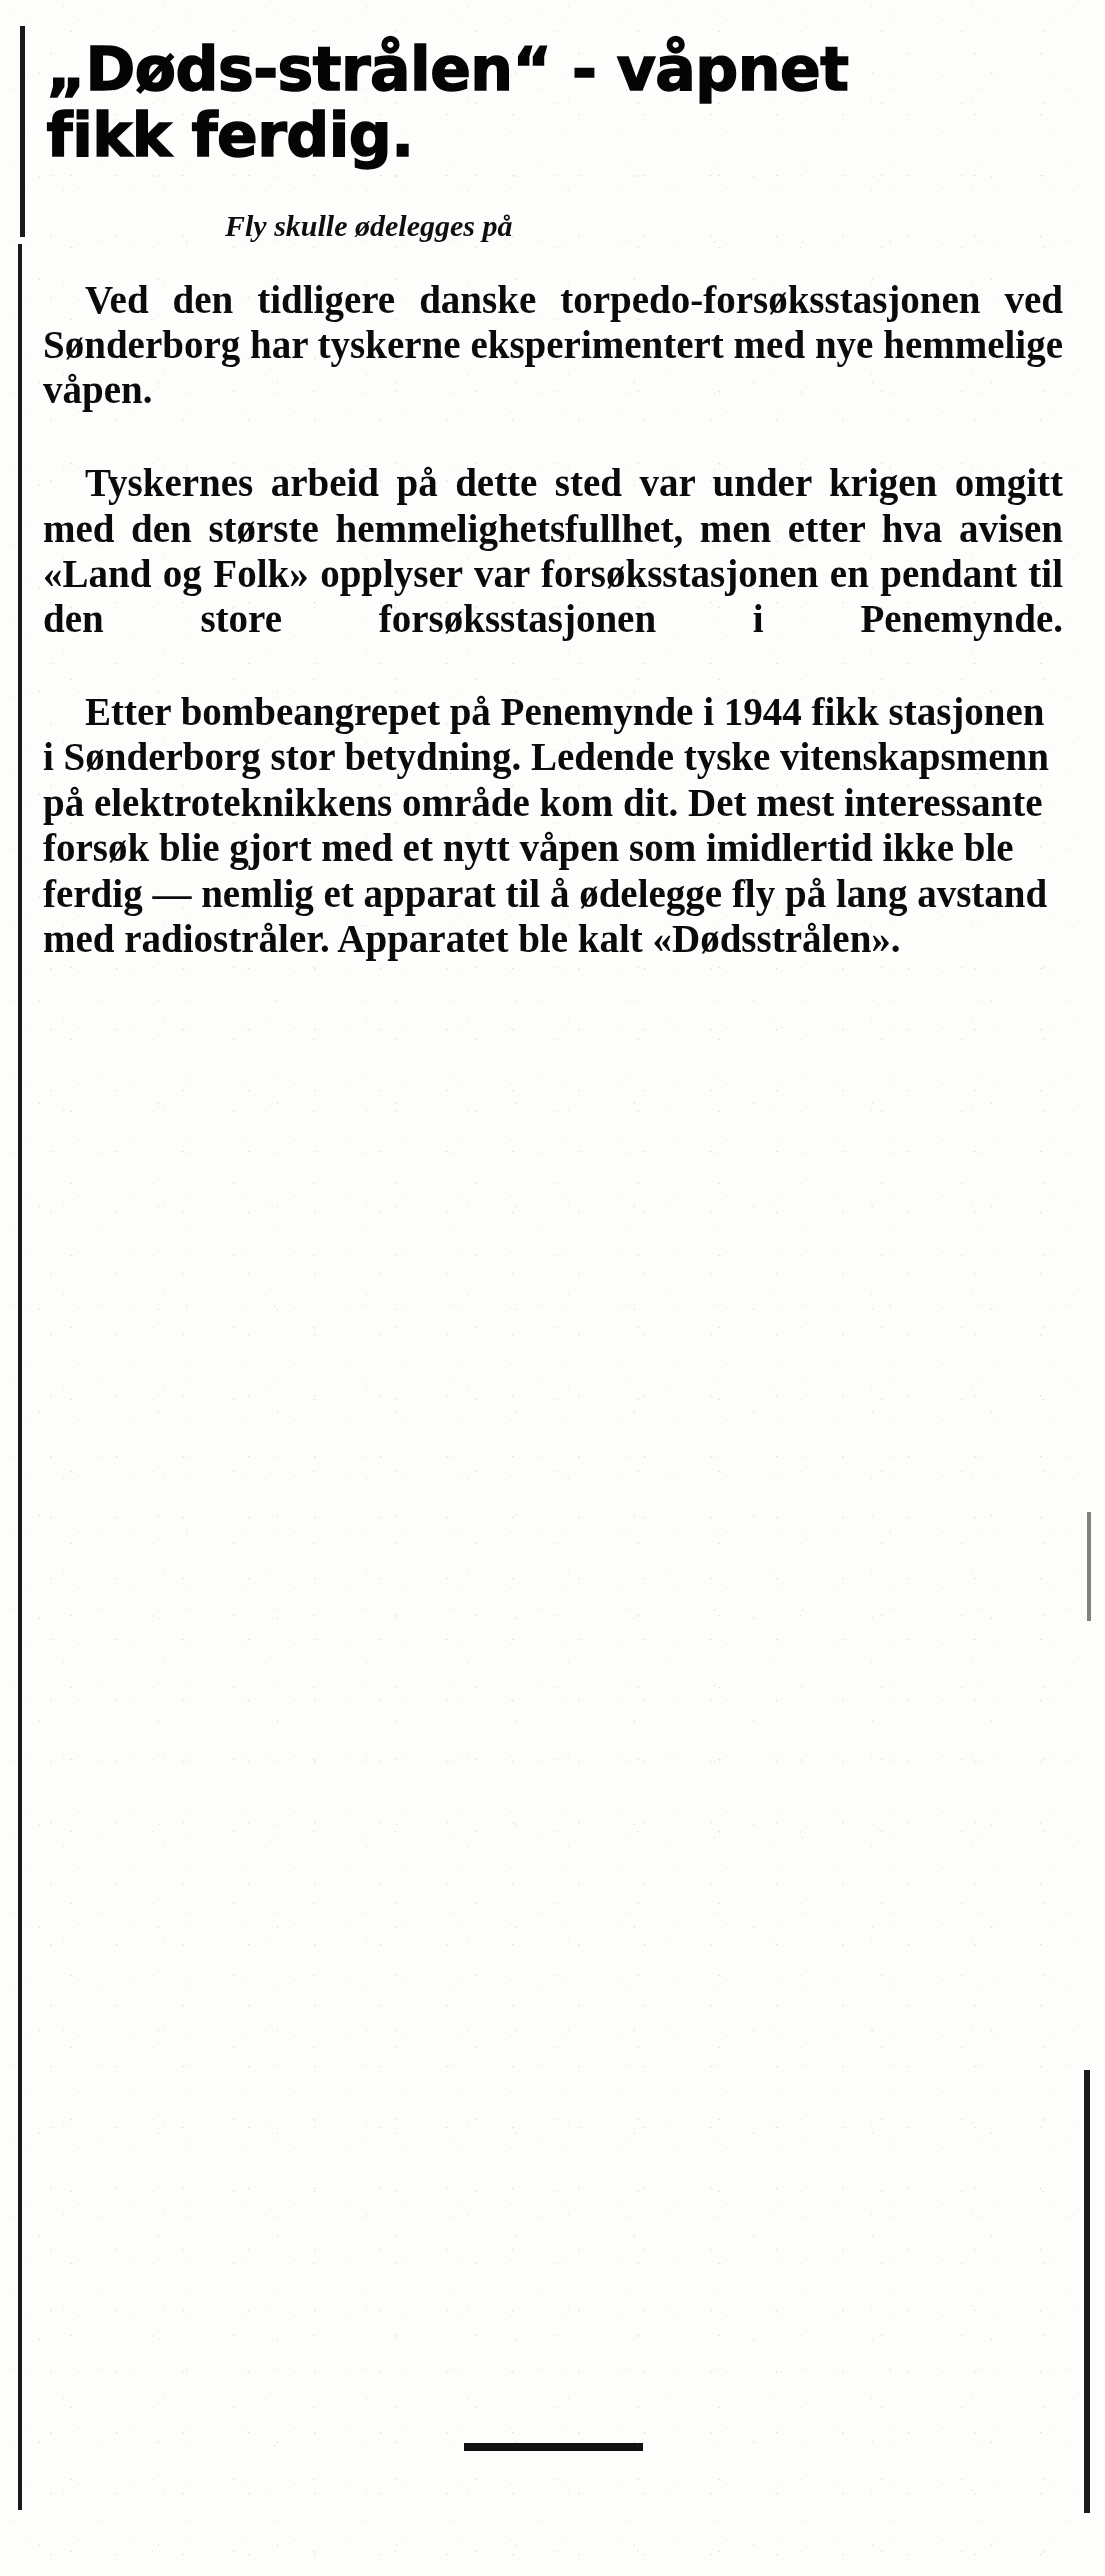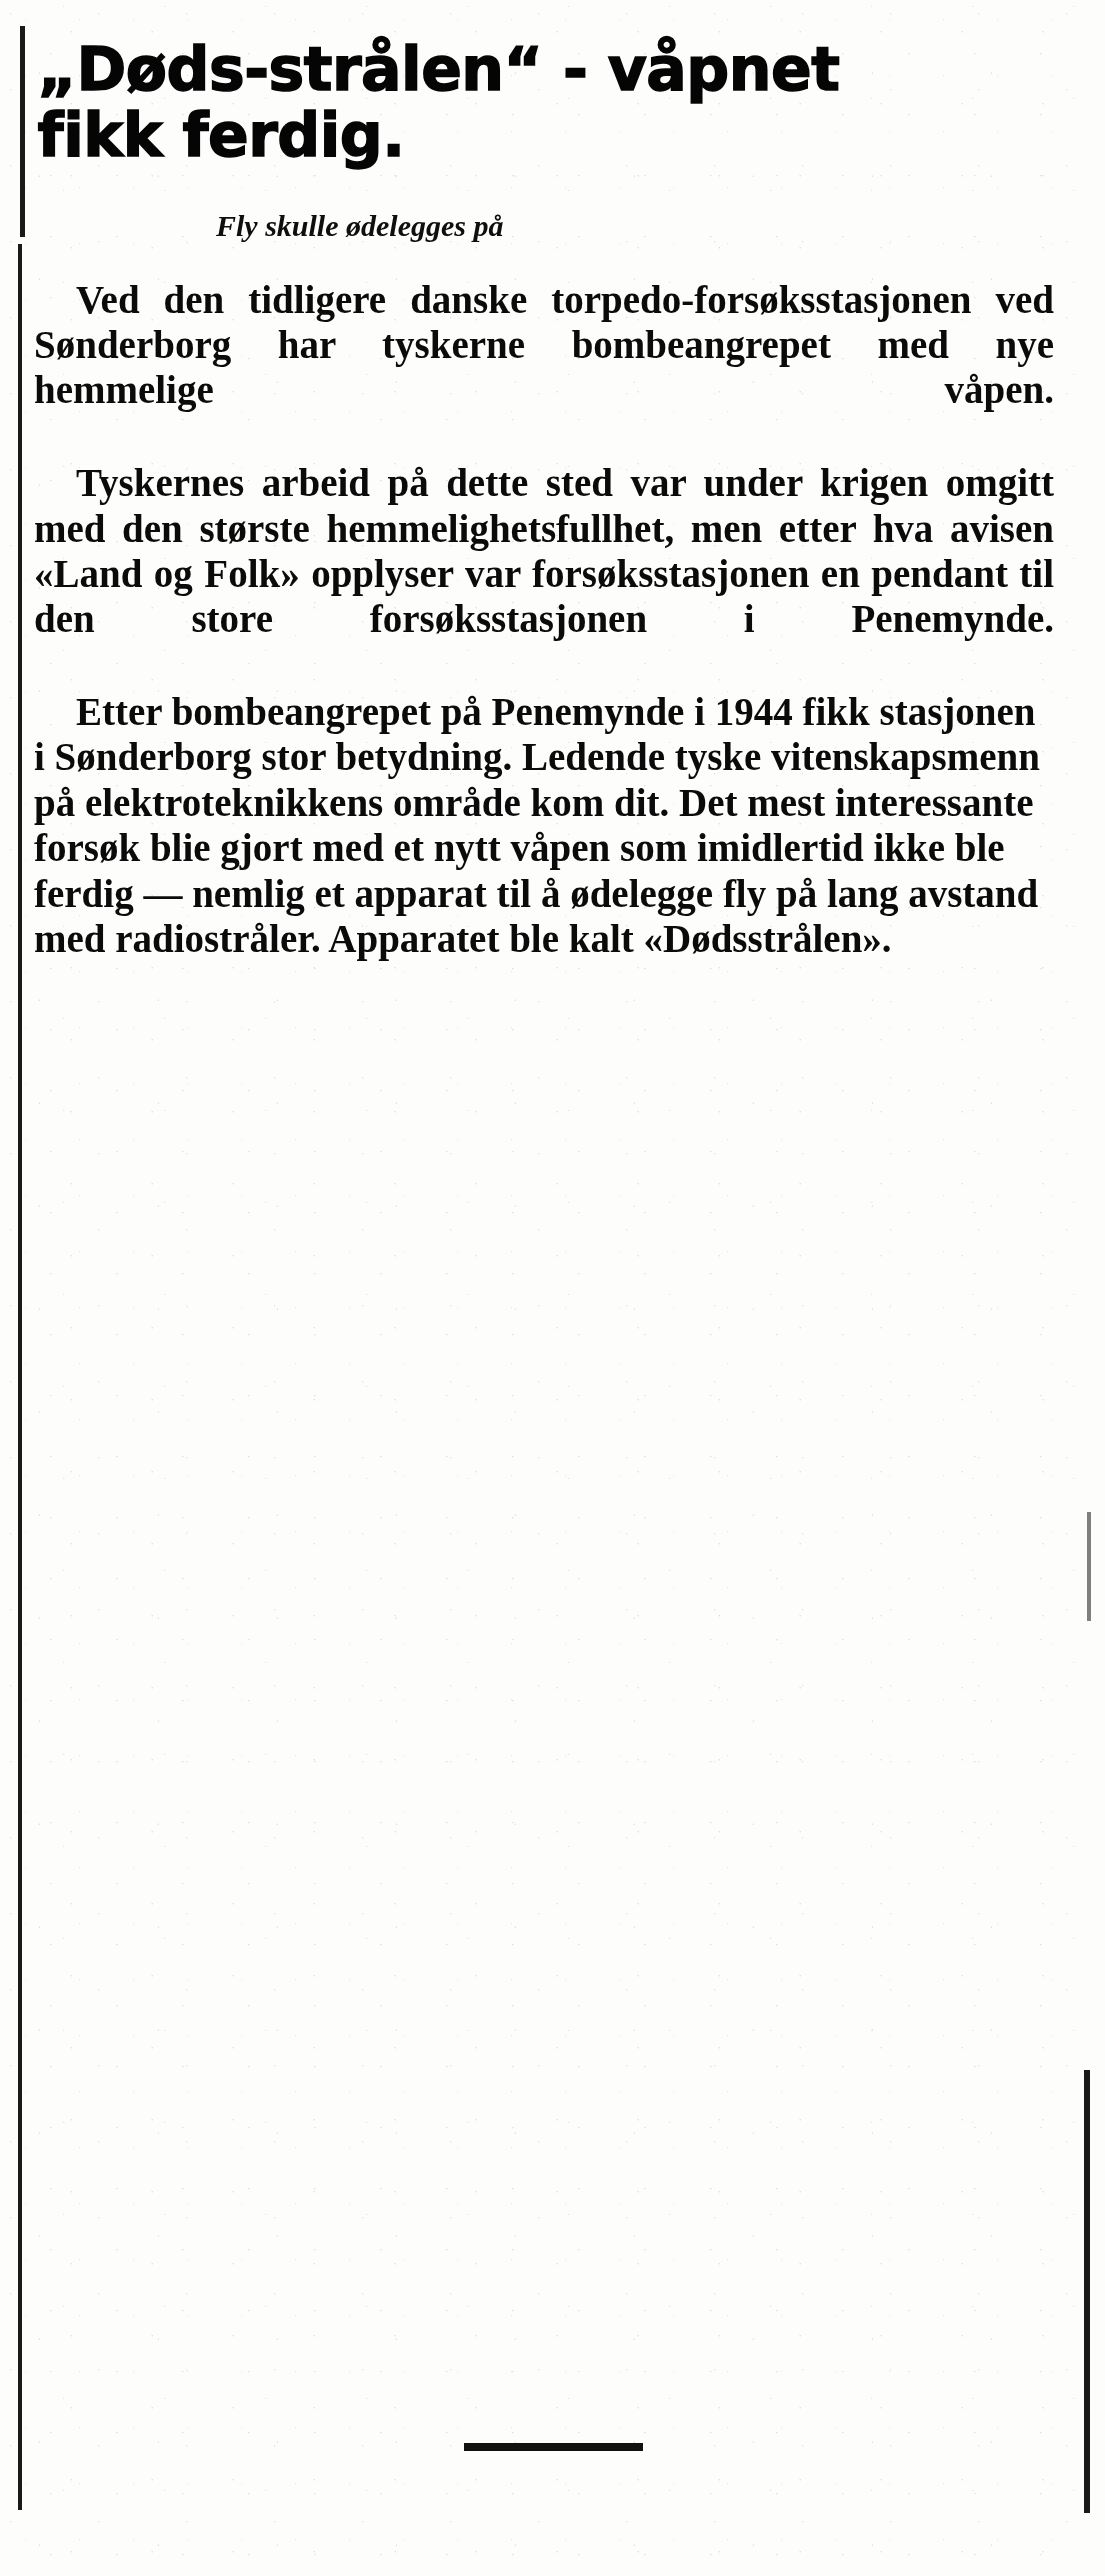--- a/index.html
+++ b/index.html
@@ -63,21 +63,21 @@
   .rule-right-nick {
     right: 14.6px;
     top: 1512px;
     width: 4.6px;
     height: 109px;
     opacity: 0.55;
   }
 
   .content {
     position: absolute;
-    left: 34px;
+    left: 43px;
     top: 36px;
     width: 1020px;
   }
 
   
   .headline {
     font-family: "DejaVu Sans", sans-serif;
     font-weight: bold;
     font-size: 60px;
     line-height: 1.10;
@@ -171,21 +171,21 @@
     <h1 class="headline">
       <span class="headline-line">„Døds-strålen“ - våpnet</span>
       <span class="headline-line">fikk ferdig.</span>
     </h1>
 
     <div class="subhead">
       <span class="subhead-line">Fly skulle ødelegges på</span>
     </div>
 
     <div class="body-text">
-      <p class="para">Ved den tidligere danske torpedo-forsøksstasjonen ved Sønderborg har tyskerne bombeangrepet med nye hemmelige våpen.</p>
+      <p class="para">Ved den tidligere danske torpedo-forsøksstasjonen ved Sønderborg har tyskerne eksperimentert med nye hemmelige våpen.</p>
       <p class="para">Tyskernes arbeid på dette sted var under krigen omgitt med den største hemmelighetsfullhet, men etter hva avisen «Land og Folk» opplyser var forsøksstasjonen en pendant til den store forsøksstasjonen i Penemynde.</p>
       <p class="para last">Etter bombeangrepet på Penemynde i 1944 fikk stasjonen i Sønderborg stor betydning. Ledende tyske vitenskapsmenn på elektroteknikkens område kom dit. Det mest interessante forsøk blie gjort med et nytt våpen som imidlertid ikke ble ferdig — nemlig et apparat til å ødelegge fly på lang avstand med radiostråler. Apparatet ble kalt «Dødsstrålen».</p>
     </div>
 
   </div>
 
   <div class="ornament-wrap">
     <div class="ornament"></div>
   </div>
 

